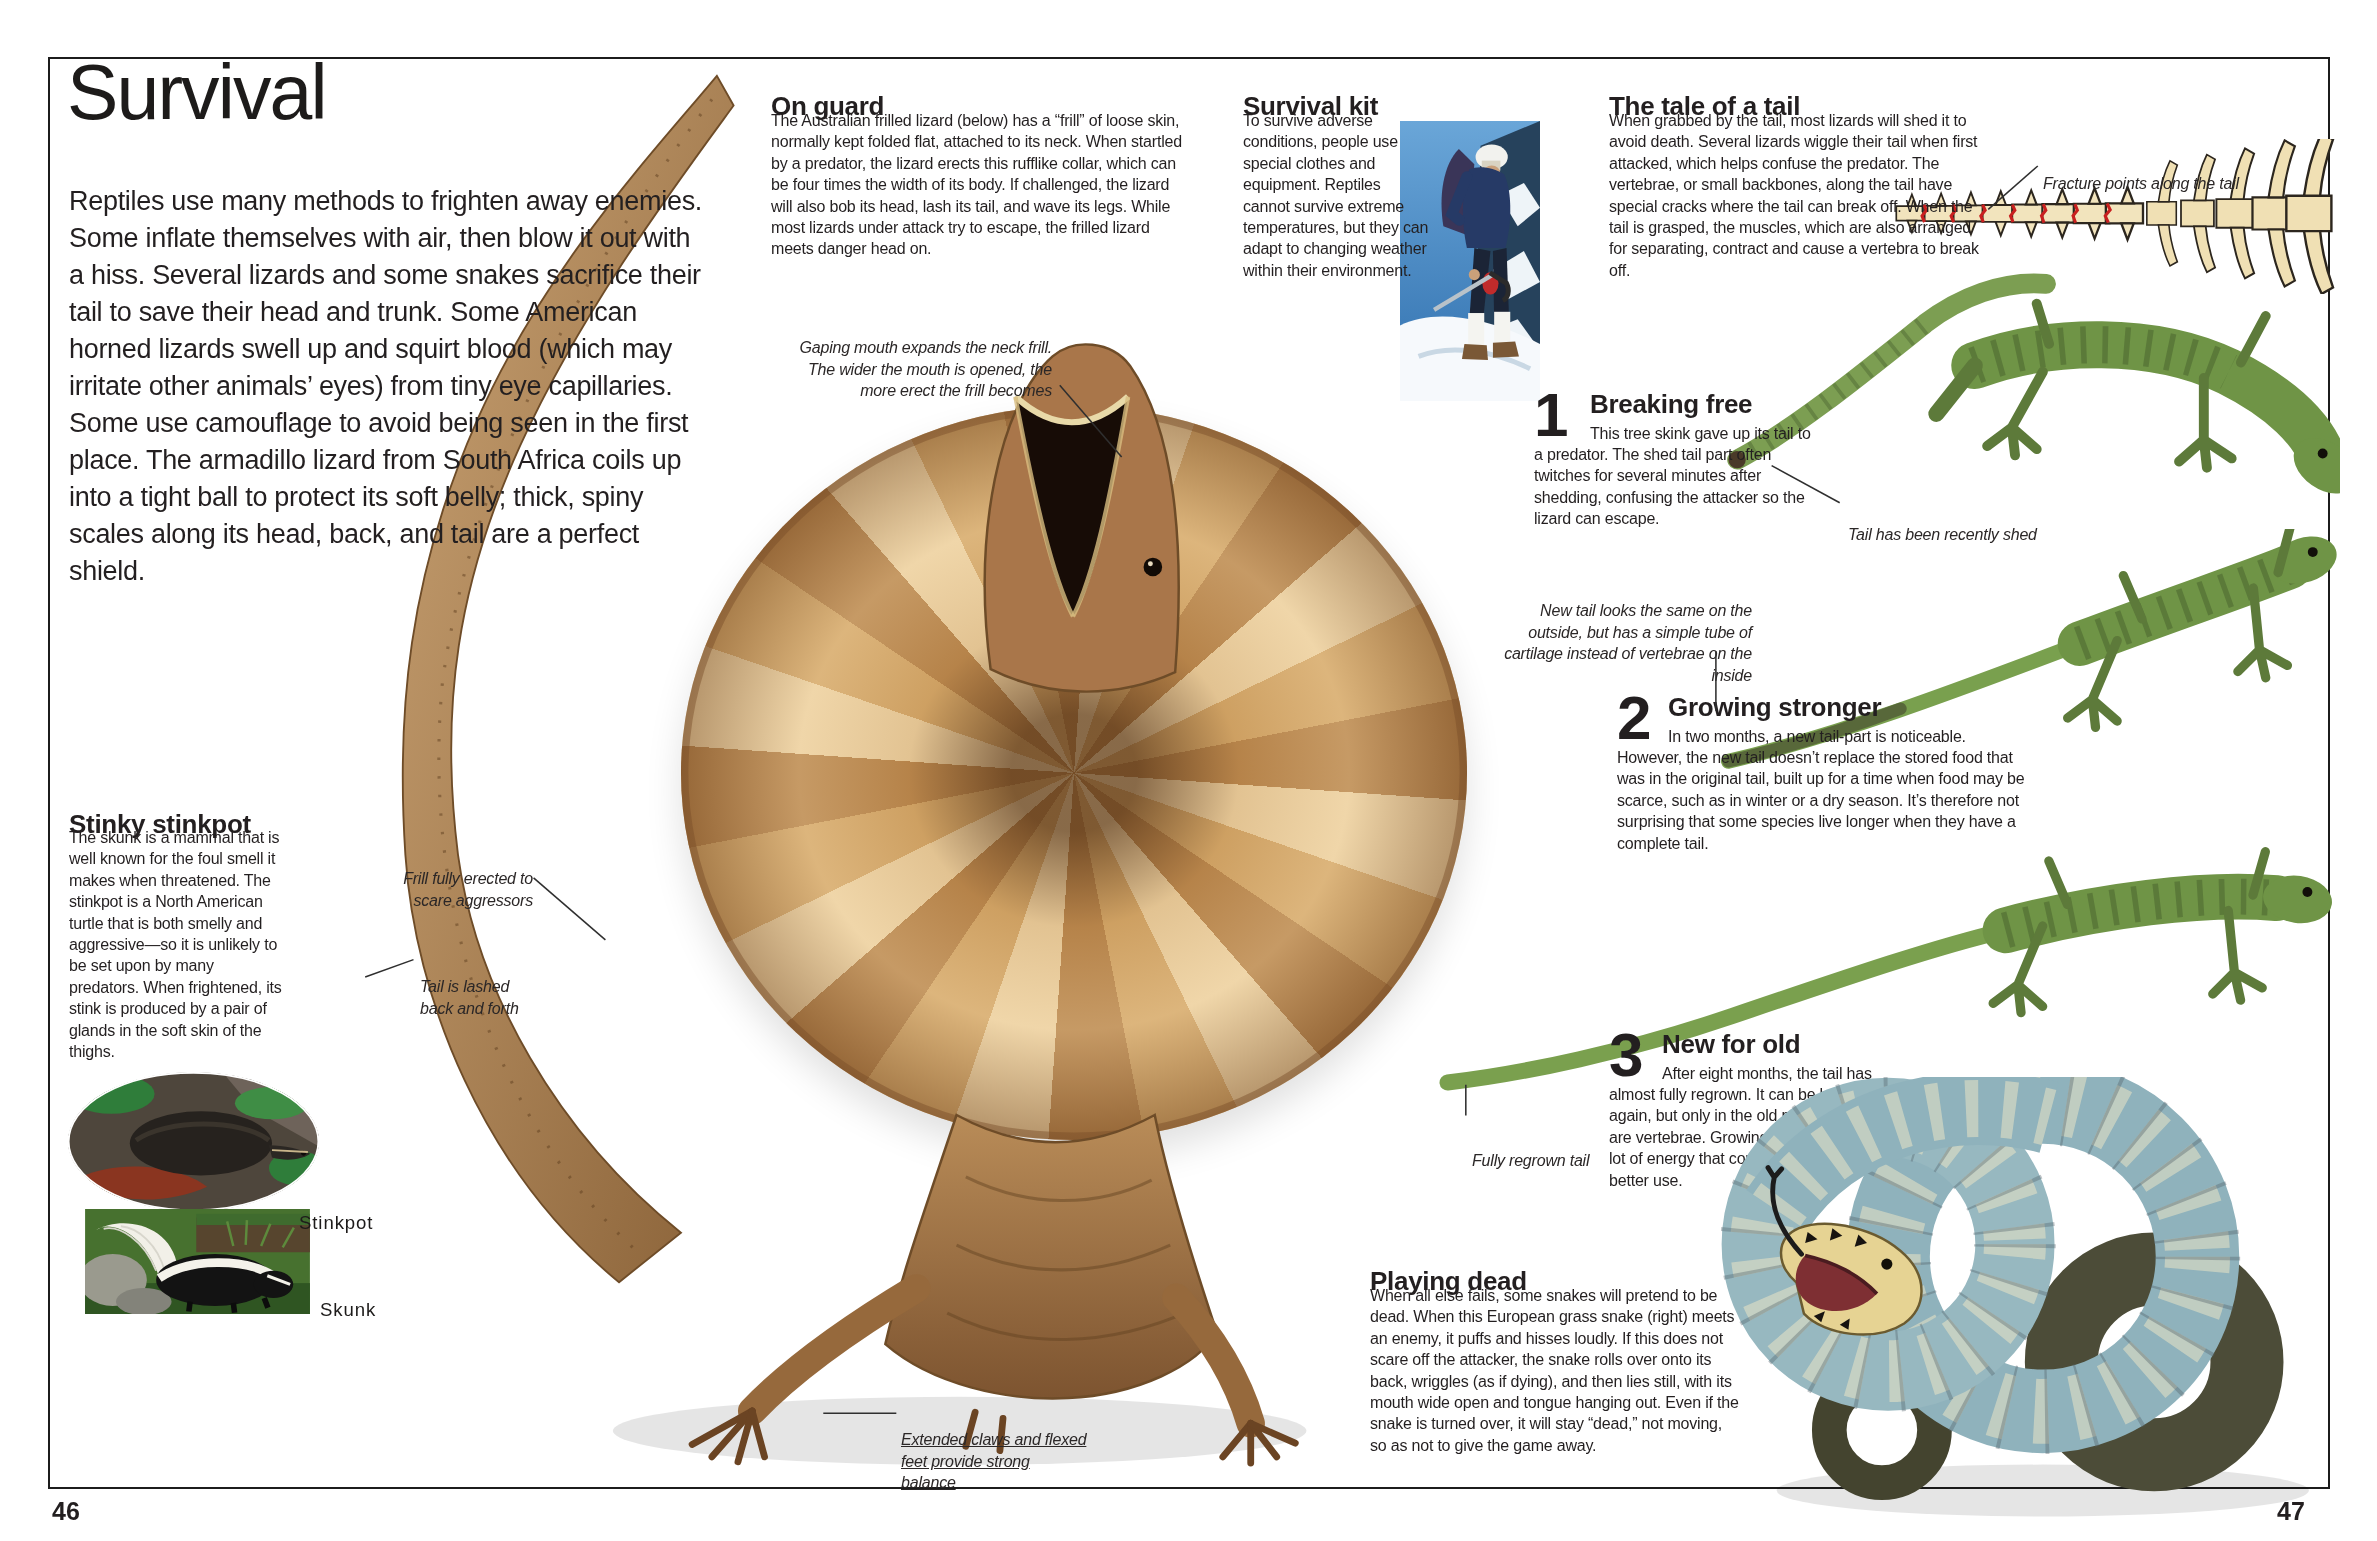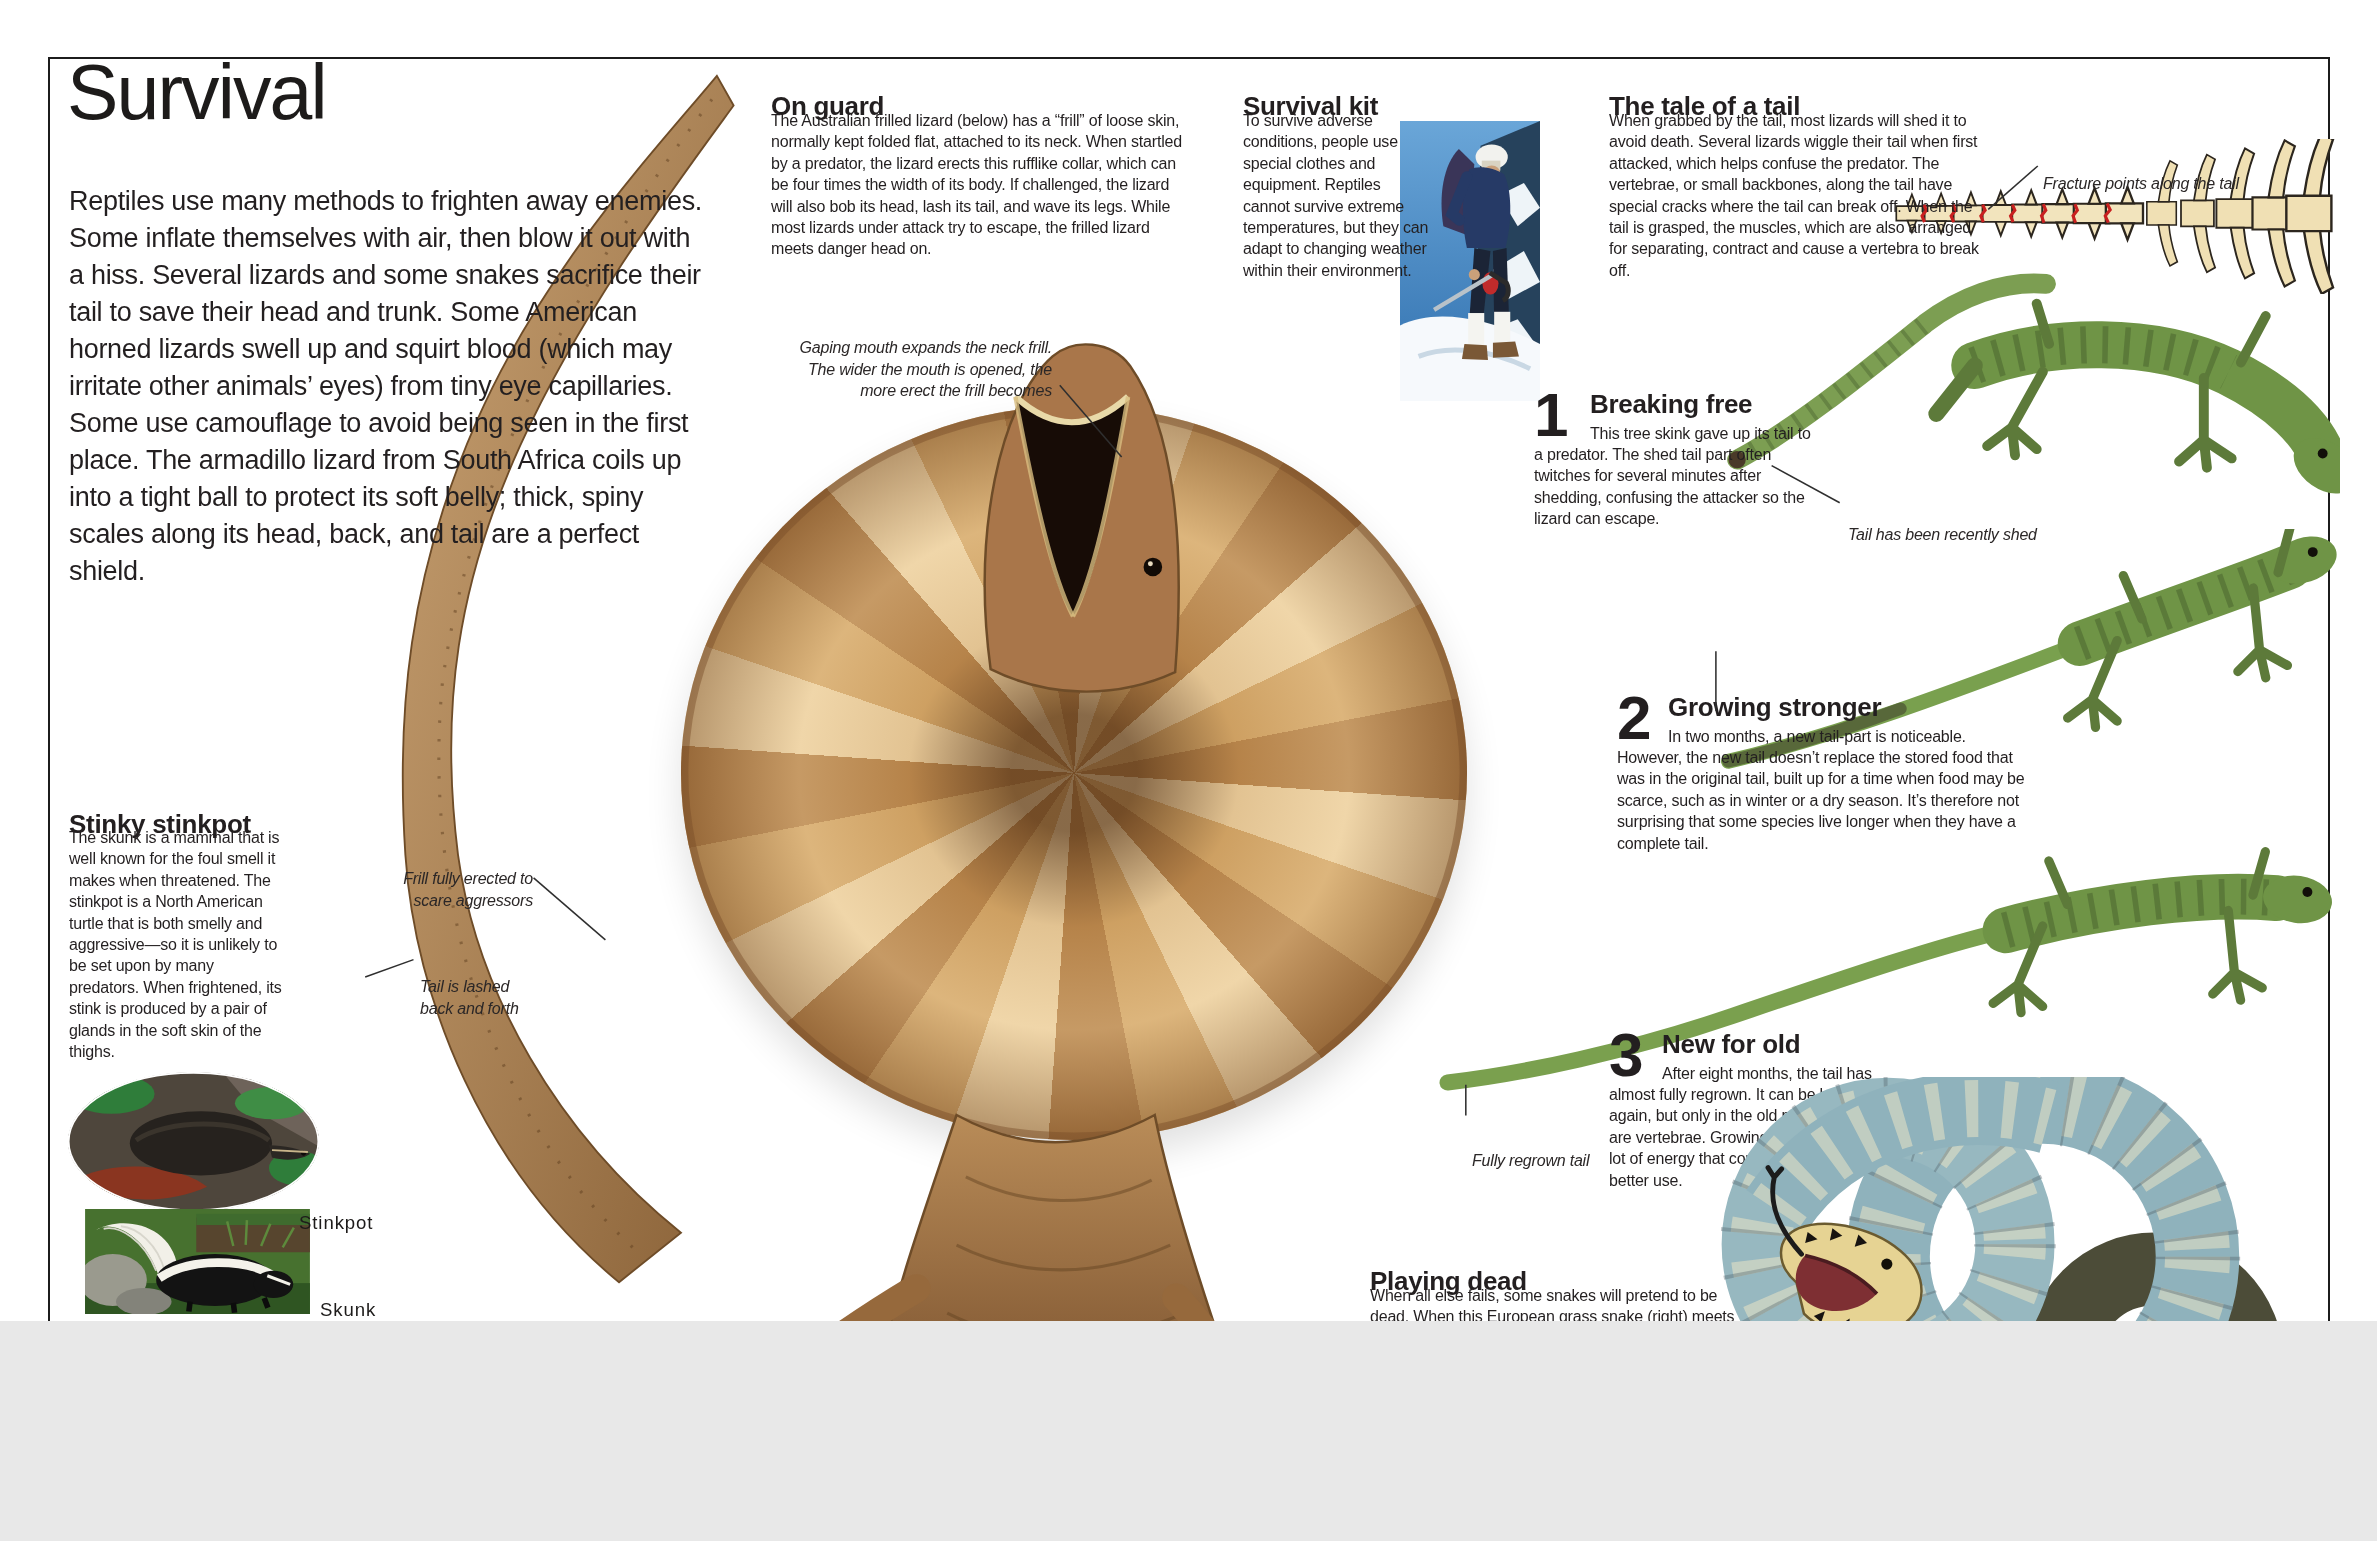--- a/index.html
+++ b/index.html
@@ -1,16 +1,16 @@
 <!DOCTYPE html>
 <html style="font-size:10px"><head>
 <meta charset="utf-8">
 <style>
   html,body{margin:0;padding:0;background:#e8e8e8;}
-  #spread{position:relative;width:2377px;height:1321px;background:#ffffff;overflow:hidden;
+  #spread{position:relative;width:2377px;height:1541px;background:#ffffff;overflow:hidden;
           font-family:"Liberation Sans",sans-serif;color:#231f20;}
   .frame{position:absolute;left:48px;top:57px;width:2278px;height:1428px;border:2.5px solid #1c1c1c;z-index:1;}
   .abs{position:absolute;}
   .h1{font-size:77px;font-weight:500;letter-spacing:-1.9px;line-height:1;color:#1d1b1a;}
   .lead{font-size:27px;line-height:37px;letter-spacing:-0.3px;}
   .h2{font-size:26px;font-weight:700;letter-spacing:-0.3px;line-height:1.1;margin-top:16px;}
   .body{font-size:16px;line-height:21.4px;letter-spacing:-0.2px;}
   .ann{font-style:italic;font-size:16px;line-height:21.7px;letter-spacing:-0.2px;color:#2b2727;margin-top:32px;}
   .caption{font-size:18.6px;letter-spacing:0.9px;color:#1d1b1a;}
   .pagenum{font-size:25px;font-weight:700;}
@@ -243,20 +243,21 @@
     </g>
   </svg>
 
   <div class="step z4" style="left:1534px;top:389px;width:279px;">
     <div class="num">1</div>
     <div class="sh" style="margin-left:56px;">Breaking free</div>
     <div class="sb" style="text-indent:56px;margin-top:2.5px;">This tree skink gave up its tail to a predator. The shed tail part often twitches for several minutes after shedding, confusing the attacker so the lizard can escape.</div>
   </div>
 
   <div class="abs ann z4" style="left:1848px;top:492px;">Tail has been recently shed</div>
+  <div class="abs ann z4" style="left:1492px;top:568px;width:260px;text-align:right;">New tail looks the same on the outside, but has a simple tube of cartilage instead of vertebrae on the inside</div>
 
   <svg class="abs z3" style="left:1721px;top:529px;" width="619" height="248" viewBox="2780 855 1000 400">
     <g>
       <path d="M 2792,1230 C 2980,1185 3180,1108 3360,1040 C 3520,980 3640,940 3700,915" fill="none" stroke="#79a04e" stroke-width="24" stroke-linecap="round"></path>
       <path d="M 2792,1230 C 2900,1205 2990,1175 3070,1145" fill="none" stroke="#58683a" stroke-width="20" stroke-linecap="round"></path>
       <path d="M 3360,1040 C 3520,980 3640,940 3700,915" fill="none" stroke="#6f9446" stroke-width="72" stroke-linecap="round"></path>
       <path d="M 3360,1040 C 3520,980 3640,940 3700,915" fill="none" stroke="#435a2b" stroke-width="56" stroke-dasharray="9 26" opacity=".45"></path>
       <ellipse cx="3722" cy="905" rx="54" ry="36" transform="rotate(-18 3722 905)" fill="#6f9446"></ellipse>
       <circle cx="3736" cy="892" r="8" fill="#120f0a"></circle>
       <g stroke="#5d7a3a" stroke-width="15" fill="none" stroke-linecap="round">

